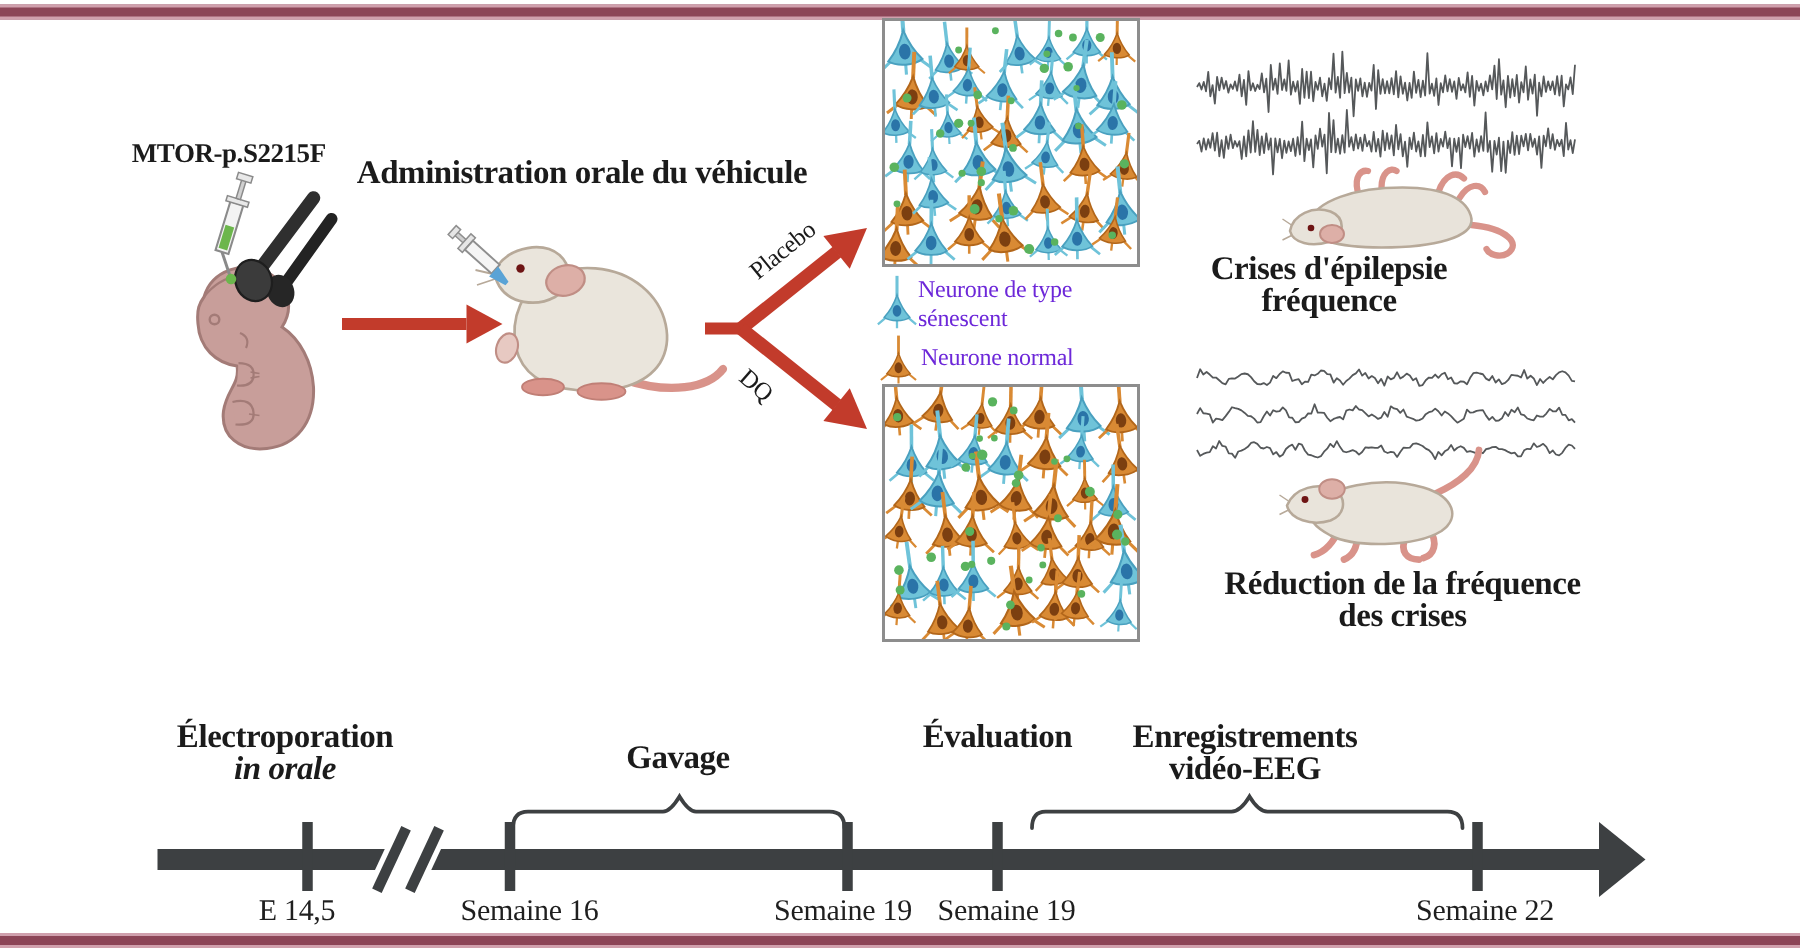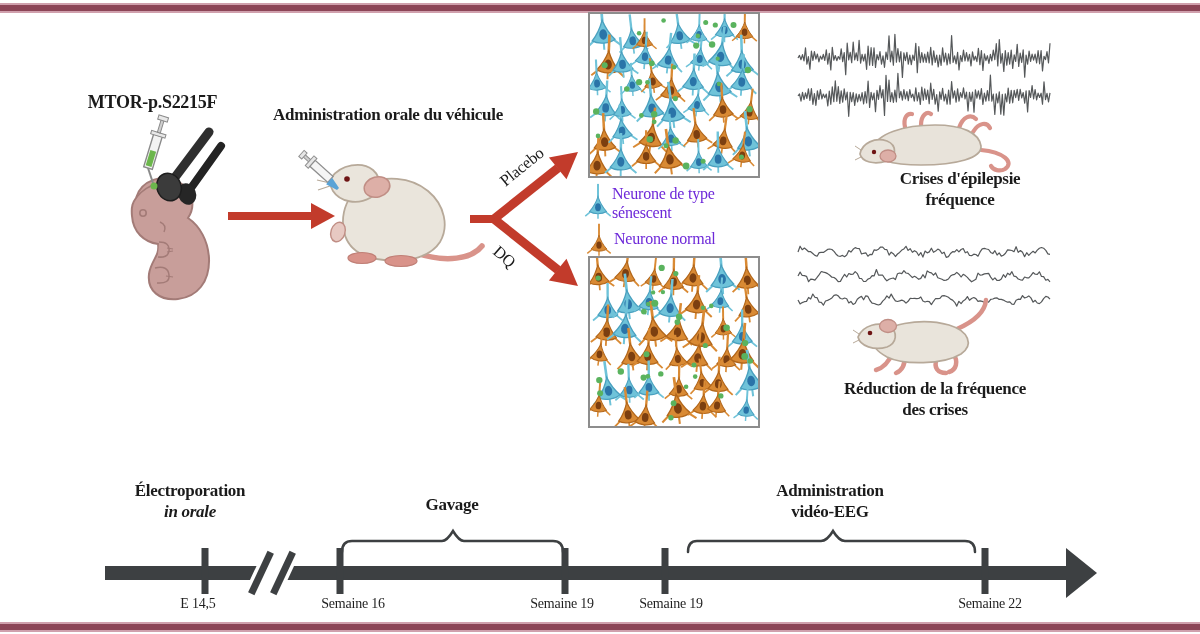--- a/index.html
+++ b/index.html
@@ -2,25 +2,25 @@
 <html><head>
 <meta charset="utf-8">
 <style>
   html,body{margin:0;padding:0;background:#fff;}
   #canvas{position:relative;width:1200px;height:634px;background:#fff;overflow:hidden;
           font-family:Liberation Serif, serif;color:#1b1b1b;}
   .abs{position:absolute;}
   svg{display:block;overflow:visible;}
   .accent-bar{position:absolute;left:0;right:0;height:6px;background:#8c4557;
               border-top:2px solid #d0a0ad;border-bottom:2px solid #d0a0ad;}
-  .bold-label{font-weight:700;font-size:17px;line-height:21px;text-align:center;
+  .bold-label{font-weight:700;font-size:22px;line-height:21px;text-align:center;
               color:#1b1b1b;letter-spacing:-0.3px;}
   .italic{font-style:italic;}
   .tick-label{position:absolute;top:596px;width:150px;text-align:center;
-              font-size:14px;color:#1f1f1f;letter-spacing:-0.2px;}
+              font-size:20px;color:#1f1f1f;letter-spacing:-0.2px;}
   .panel{position:absolute;left:588px;width:172px;background:#fff;
          border:2px solid #8d8d8d;box-sizing:border-box;}
   .branch-label{position:absolute;font-size:16.5px;color:#1b1b1b;text-align:center;
                 letter-spacing:-0.2px;}
   .legend-text{position:absolute;font-size:16px;line-height:19px;color:#6d28d9;letter-spacing:-0.2px;}
 </style>
 </head>
 <body>
 
 <div id="canvas">
@@ -699,21 +699,21 @@
     <path d="M50,17 C48,8 52,3 57,4" stroke="#d9938a" stroke-width="4.2" fill="none" stroke-linecap="round"></path>
     <path d="M66,15 C66,5 72,1 76,4" stroke="#d9938a" stroke-width="4.2" fill="none" stroke-linecap="round"></path>
     <path d="M104,18 C108,6 116,4 121,9" stroke="#d9938a" stroke-width="4.2" fill="none" stroke-linecap="round"></path>
     <path d="M118,22 C124,12 132,12 135,18" stroke="#d9938a" stroke-width="4.2" fill="none" stroke-linecap="round"></path>
     <path d="M18,38 C22,24 48,15 80,15 C108,15 124,23 126,36 C127,48 102,55 66,55 C38,55 16,50 18,38 Z" fill="#e8e3da" stroke="#b7a999" stroke-width="1.7"></path>
     <path d="M5,44 C7,33 20,27 32,31 C42,35 42,47 32,51 C19,55 7,52 5,44 Z" fill="#e8e3da" stroke="#b7a999" stroke-width="1.7"></path>
     <ellipse cx="33" cy="46" rx="8" ry="6" fill="#ddafa7" stroke="#c08e85" stroke-width="1.3"></ellipse>
     <circle cx="19" cy="42" r="2.2" fill="#6e1414"></circle>
     <path d="M6,40 L0,36 M6,47 L0,50" stroke="#b7a999" stroke-width="1"></path>
   </svg>
-  <div class="abs bold-label" style="left:835px;top:168px;width:250px">
+  <div class="abs bold-label" style="left:761px;top:168px;width:250px">
     <div>Crises d'épilepsie</div>
     <div>fréquence</div>
   </div>
 
   <svg id="eeg-bottom" class="abs" style="left:798px;top:240px" width="252" height="72" viewBox="0 0 252 72">
       <path d="M0,12 L2.1,6.2 L4.2,9.7 L6.4,8.0 L8.5,9.7 L10.6,11.7 L12.7,11.7 L14.8,13.5 L16.9,15.4 L19.1,16.2 L21.2,12.6 L23.3,12.3 L25.4,12.4 L27.5,11.0 L29.6,9.4 L31.8,9.0 L33.9,9.5 L36.0,11.4 L38.1,14.2 L40.2,16.0 L42.4,16.3 L44.5,15.4 L46.6,16.7 L48.7,15.1 L50.8,10.6 L52.9,12.1 L55.1,9.3 L57.2,7.6 L59.3,8.5 L61.4,8.6 L63.5,14.0 L65.6,13.3 L67.8,12.8 L69.9,16.2 L72.0,14.4 L74.1,14.6 L76.2,9.8 L78.4,10.3 L80.5,9.2 L82.6,7.0 L84.7,7.2 L86.8,9.4 L88.9,9.6 L91.1,15.1 L93.2,12.2 L95.3,13.7 L97.4,16.5 L99.5,14.0 L101.6,12.4 L103.8,10.1 L105.9,8.9 L108.0,6.3 L110.1,10.4 L112.2,8.7 L114.4,12.3 L116.5,10.7 L118.6,12.0 L120.7,15.5 L122.8,12.6 L124.9,17.1 L127.1,11.0 L129.2,12.9 L131.3,11.9 L133.4,8.2 L135.5,12.3 L137.6,11.1 L139.8,9.1 L141.9,10.3 L144.0,13.5 L146.1,12.2 L148.2,17.3 L150.4,16.7 L152.5,13.5 L154.6,11.7 L156.7,11.9 L158.8,9.7 L160.9,11.9 L163.1,9.5 L165.2,8.5 L167.3,12.8 L169.4,11.7 L171.5,15.5 L173.6,15.7 L175.8,14.2 L177.9,14.5 L180.0,16.2 L182.1,11.9 L184.2,8.8 L186.4,8.4 L188.5,9.0 L190.6,9.5 L192.7,12.4 L194.8,13.6 L196.9,10.7 L199.1,15.0 L201.2,12.9 L203.3,16.1 L205.4,15.3 L207.5,13.3 L209.6,9.9 L211.8,10.2 L213.9,10.5 L216.0,11.7 L218.1,6.7 L220.2,12.4 L222.4,10.5 L224.5,12.3 L226.6,16.7 L228.7,12.7 L230.8,15.3 L232.9,13.1 L235.1,11.3 L237.2,12.9 L239.3,10.1 L241.4,8.2 L243.5,7.5 L245.6,8.2 L247.8,10.4 L249.9,13.9 L252.0,14.3" stroke="#55585a" stroke-width="1.2" fill="none" stroke-linejoin="round"></path>
       <path d="M0,36 L2.1,32.1 L4.2,35.5 L6.4,35.7 L8.5,36.3 L10.6,41.7 L12.7,39.1 L14.8,39.4 L16.9,40.1 L19.1,37.4 L21.2,34.6 L23.3,31.5 L25.4,32.1 L27.5,32.6 L29.6,33.6 L31.8,35.3 L33.9,37.2 L36.0,37.5 L38.1,39.1 L40.2,41.7 L42.4,41.4 L44.5,37.5 L46.6,34.3 L48.7,37.0 L50.8,33.5 L52.9,34.4 L55.1,34.1 L57.2,31.6 L59.3,33.6 L61.4,38.3 L63.5,38.5 L65.6,41.5 L67.8,41.4 L69.9,39.1 L72.0,38.3 L74.1,35.6 L76.2,35.8 L78.4,29.5 L80.5,35.1 L82.6,35.1 L84.7,35.2 L86.8,38.5 L88.9,40.8 L91.1,39.3 L93.2,38.5 L95.3,38.0 L97.4,39.6 L99.5,33.8 L101.6,33.0 L103.8,33.6 L105.9,30.7 L108.0,33.0 L110.1,33.4 L112.2,35.4 L114.4,37.6 L116.5,36.3 L118.6,37.6 L120.7,39.3 L122.8,38.4 L124.9,34.7 L127.1,37.8 L129.2,30.9 L131.3,32.3 L133.4,32.8 L135.5,35.2 L137.6,33.0 L139.8,37.8 L141.9,38.5 L144.0,39.2 L146.1,40.4 L148.2,40.1 L150.4,39.0 L152.5,36.1 L154.6,34.8 L156.7,34.3 L158.8,32.4 L160.9,34.2 L163.1,37.0 L165.2,34.3 L167.3,35.6 L169.4,37.4 L171.5,39.8 L173.6,41.8 L175.8,40.5 L177.9,39.2 L180.0,33.1 L182.1,35.1 L184.2,34.9 L186.4,33.9 L188.5,33.6 L190.6,33.4 L192.7,37.1 L194.8,39.9 L196.9,37.9 L199.1,40.5 L201.2,40.4 L203.3,38.9 L205.4,34.7 L207.5,37.3 L209.6,33.2 L211.8,34.8 L213.9,31.7 L216.0,36.2 L218.1,36.7 L220.2,39.0 L222.4,39.8 L224.5,40.2 L226.6,37.0 L228.7,37.8 L230.8,37.8 L232.9,35.7 L235.1,32.6 L237.2,34.2 L239.3,34.3 L241.4,31.8 L243.5,36.5 L245.6,36.6 L247.8,40.2 L249.9,39.4 L252.0,41.8" stroke="#55585a" stroke-width="1.2" fill="none" stroke-linejoin="round"></path>
       <path d="M0,60 L2.1,63.9 L4.2,62.6 L6.4,61.7 L8.5,61.4 L10.6,57.5 L12.7,59.0 L14.8,54.0 L16.9,57.3 L19.1,57.7 L21.2,62.2 L23.3,62.4 L25.4,65.2 L27.5,61.0 L29.6,60.4 L31.8,59.3 L33.9,57.9 L36.0,55.3 L38.1,54.8 L40.2,55.9 L42.4,58.5 L44.5,59.0 L46.6,58.0 L48.7,58.7 L50.8,62.9 L52.9,61.4 L55.1,64.4 L57.2,63.2 L59.3,59.3 L61.4,57.5 L63.5,56.4 L65.6,59.8 L67.8,55.8 L69.9,56.4 L72.0,60.5 L74.1,63.1 L76.2,63.5 L78.4,64.4 L80.5,65.0 L82.6,64.1 L84.7,61.1 L86.8,59.1 L88.9,55.9 L91.1,58.1 L93.2,54.1 L95.3,57.9 L97.4,60.9 L99.5,61.5 L101.6,60.9 L103.8,60.1 L105.9,61.0 L108.0,63.1 L110.1,61.3 L112.2,58.3 L114.4,58.5 L116.5,58.3 L118.6,58.6 L120.7,58.5 L122.8,57.0 L124.9,61.0 L127.1,62.0 L129.2,61.3 L131.3,61.6 L133.4,64.6 L135.5,61.3 L137.6,58.5 L139.8,58.6 L141.9,58.4 L144.0,55.9 L146.1,55.6 L148.2,56.3 L150.4,57.3 L152.5,59.1 L154.6,60.1 L156.7,62.3 L158.8,66.1 L160.9,61.3 L163.1,63.6 L165.2,60.9 L167.3,59.6 L169.4,56.6 L171.5,60.3 L173.6,58.5 L175.8,57.5 L177.9,58.6 L180.0,61.3 L182.1,60.8 L184.2,61.4 L186.4,62.3 L188.5,61.0 L190.6,62.2 L192.7,59.4 L194.8,59.0 L196.9,58.1 L199.1,57.9 L201.2,59.4 L203.3,59.4 L205.4,60.1 L207.5,61.3 L209.6,62.2 L211.8,61.8 L213.9,64.2 L216.0,64.3 L218.1,60.2 L220.2,59.2 L222.4,59.4 L224.5,55.6 L226.6,58.0 L228.7,57.2 L230.8,55.9 L232.9,57.9 L235.1,62.1 L237.2,60.3 L239.3,63.0 L241.4,63.6 L243.5,61.9 L245.6,58.6 L247.8,56.4 L249.9,57.0 L252.0,59.2" stroke="#55585a" stroke-width="1.2" fill="none" stroke-linejoin="round"></path>
     </svg>
   <svg class="abs" style="left:855px;top:298px" width="140" height="78" viewBox="0 0 140 78">
@@ -747,23 +747,24 @@
     <path d="M247,27 Q247,16 257,16 L347,16 Q352,16 358,6 Q364,16 369,16 L458,16 Q468,16 468,27" stroke="#3d4042" stroke-width="2.5" fill="none" stroke-linecap="round"></path>
     <path d="M593,27 Q593,16 602,16 L726,16 Q732,16 738,6 Q744,16 750,16 L870,16 Q880,16 880,27" stroke="#3d4042" stroke-width="2.5" fill="none" stroke-linecap="round"></path>
   </svg>
 
   <div class="abs bold-label" style="left:100px;top:480px;width:180px">
     <div>Électroporation</div>
     <div class="italic">in orale</div>
   </div>
   <div class="abs bold-label" style="left:382px;top:494px;width:140px">Gavage</div>
   <div class="abs bold-label" style="left:575px;top:480px;width:180px">
+    <div>Évaluation</div>
   </div>
   <div class="abs bold-label" style="left:740px;top:480px;width:180px">
-    <div>Administration</div>
+    <div>Enregistrements</div>
     <div>vidéo-EEG</div>
   </div>
 
   <div class="tick-label" style="left:123px">E 14,5</div>
   <div class="tick-label" style="left:278px">Semaine 16</div>
   <div class="tick-label" style="left:487px">Semaine 19</div>
   <div class="tick-label" style="left:596px">Semaine 19</div>
   <div class="tick-label" style="left:915px">Semaine 22</div>
 
 </div>

